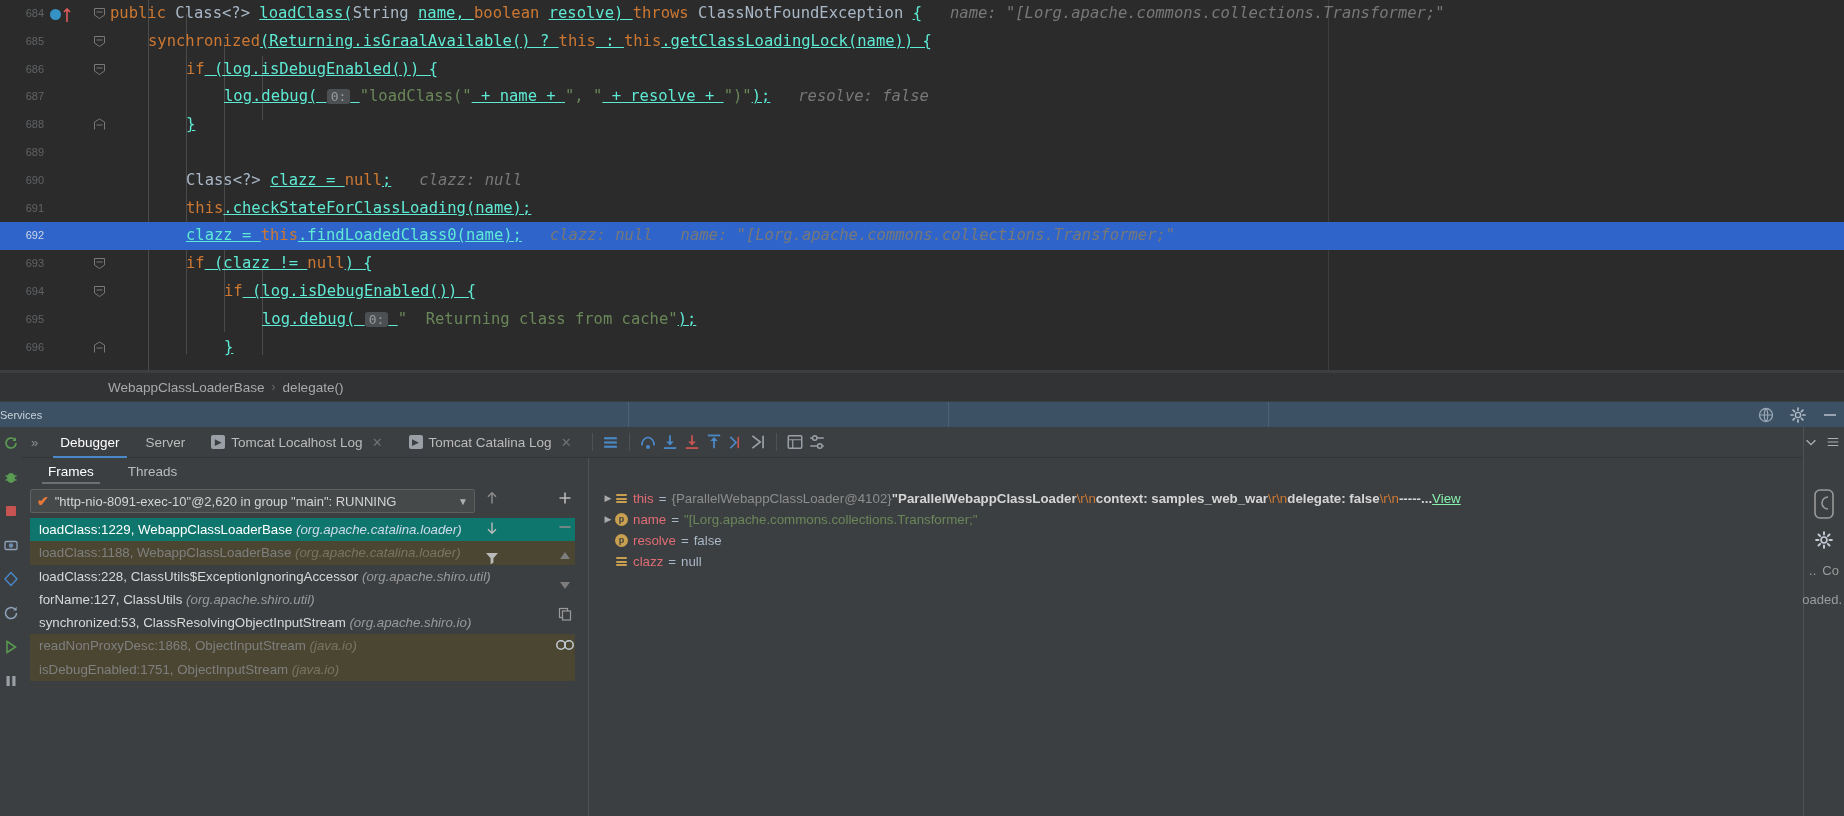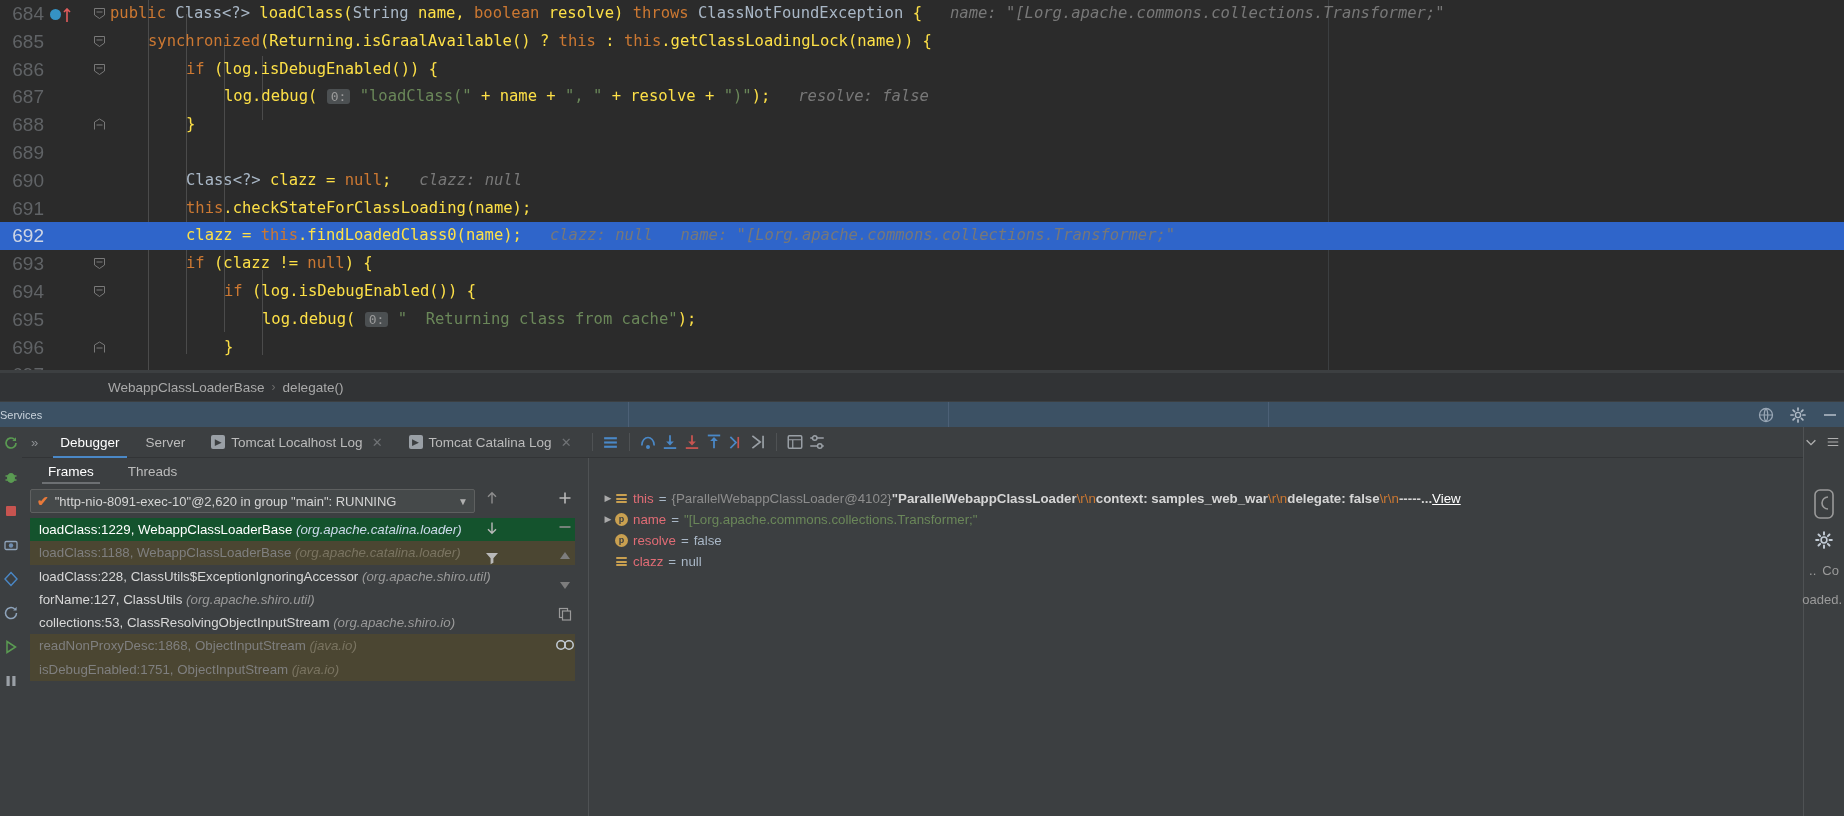--- a/index.html
+++ b/index.html
@@ -18,28 +18,28 @@
   }
   .code-rows { position: absolute; left: 0; top: 0; width: 100%; }
   .row {
     position: relative; height: 27.8px; line-height: 27.8px; white-space: pre;
     font-family: "DejaVu Sans Mono", monospace; font-size: 15.5px;
   }
   .row.hl { background: #2f65ca; }
   .row.hl .gutter-num { color: #cfd6e4; }
   .gutter-num {
     position: absolute; left: 0; width: 44px; text-align: right;
-    color: #606366; font-size: 19px; font-family: "Liberation Sans", sans-serif;
+    color: #606366; font-size: 11px; font-family: "Liberation Sans", sans-serif;
   }
   .fold { position: absolute; left: 90px; width: 18px; text-align: center; color: #6e7175; font-size: 12px; }
   .code-text { position: absolute; left: 110px; }
 
   
   .kw  { color: #cc7832; }
-  .id  { color: #fde047; }
+  .id  { color: #5eead4; text-decoration: underline; }
   .str { color: #6a8759; }
   .cls { color: #a9b7c6; }
   .hint{ color: #787878; font-style: italic; }
   .pbox {
     background: #4c5052; color: #9a9a9a; font-style: normal;
     padding: 0 4px; border-radius: 3px; font-size: 13px;
   }
 
   
   .vline { position: absolute; width: 1px; background: #4b4b4b; }
@@ -124,21 +124,21 @@
   }
   .check { color: #e8793a; font-weight: bold; font-size: 14px; }
   .caret-down { margin-left: auto; color: #b0b0b0; font-size: 10px; }
 
   .frames-list { position: absolute; left: 8px; top: 60px; width: 545px; height: 298px; overflow: hidden; }
   .frame-item {
     height: 23.3px; line-height: 23.3px; padding-left: 9px;
     color: #d8d8d8; font-size: 13.3px; white-space: nowrap;
   }
   .frame-item .pkg { color: #9a9a9a; font-style: italic; }
-  .frame-item.selected { background: #14532d; color: #ffffff; }
+  .frame-item.selected { background: #0f766e; color: #ffffff; }
   .frame-item.selected .pkg { color: #cddaea; }
   .frame-item.lib { background: #4b4632; color: #7f7f7f; }
   .frame-item.lib .pkg { color: #7a7461; }
 
   
   .frames-tools {
     position: absolute; left: 455px; top: 28px; width: 30px; height: 320px;
     display: flex; flex-direction: column; align-items: center; gap: 14px; padding-top: 4px;
   }
 
@@ -169,21 +169,21 @@
     border-radius: 50%; background: #c9a050; color: #3c3f41;
     font-size: 9px; align-items: center; justify-content: center; font-weight: bold;
   }
   .vname { color: #e06c75; }
   .veq { color: #a9b7c6; margin: 0 5px; }
   .vref { color: #8d8d8d; }
   .vstr { color: #6a8759; }
   .vstrb { color: #d5d5d5; font-weight: bold; }
   .vesc { color: #cc7832; }
   .vnull { color: #a9b7c6; }
-  .vlink { color: #ffffff; text-decoration: underline; }
+  .vlink { color: #86efac; text-decoration: underline; }
 
   
   .right-strip {
     position: absolute; right: 0; top: 427px; width: 40px; height: 389px; background: #3c3f41;
   }
   .rs-top { position:absolute; right: 4px; top: 8px; display:flex; gap:8px; align-items:center; }
   .rs-tab {
     position: absolute; right: 0; top: 60px; width: 40px;
     display: flex; flex-direction: column; align-items: center; gap: 10px;
   }
@@ -413,21 +413,21 @@
           <span class="check">✔</span>
           <span>"http-nio-8091-exec-10"@2,620 in group "main": RUNNING</span>
           <span class="caret-down">▼</span>
         </div>
 
         <div class="frames-list" id="frames-list">
             <div class="frame-item selected"><span>loadClass:1229, WebappClassLoaderBase </span><span class="pkg">(org.apache.catalina.loader)</span></div>
             <div class="frame-item lib"><span>loadClass:1188, WebappClassLoaderBase </span><span class="pkg">(org.apache.catalina.loader)</span></div>
             <div class="frame-item"><span>loadClass:228, ClassUtils$ExceptionIgnoringAccessor </span><span class="pkg">(org.apache.shiro.util)</span></div>
             <div class="frame-item"><span>forName:127, ClassUtils </span><span class="pkg">(org.apache.shiro.util)</span></div>
-            <div class="frame-item"><span>collections:53, ClassResolvingObjectInputStream </span><span class="pkg">(org.apache.shiro.io)</span></div>
+            <div class="frame-item"><span>synchronized:53, ClassResolvingObjectInputStream </span><span class="pkg">(org.apache.shiro.io)</span></div>
             <div class="frame-item lib"><span>readNonProxyDesc:1868, ObjectInputStream </span><span class="pkg">(java.io)</span></div>
             <div class="frame-item lib"><span>isDebugEnabled:1751, ObjectInputStream </span><span class="pkg">(java.io)</span></div>
           </div>
 
         <div class="frames-tools">
           <svg width="16" height="16" viewBox="0 0 16 16">
             <path d="M8 13.5V3M4 6.8 8 2.8l4 4" fill="none" stroke="#8d8d8d" stroke-width="1.4"></path>
           </svg>
           <svg width="16" height="16" viewBox="0 0 16 16">
             <path d="M8 2.5V13M4 9.2l4 4 4-4" fill="none" stroke="#b9b9b9" stroke-width="1.4"></path>

